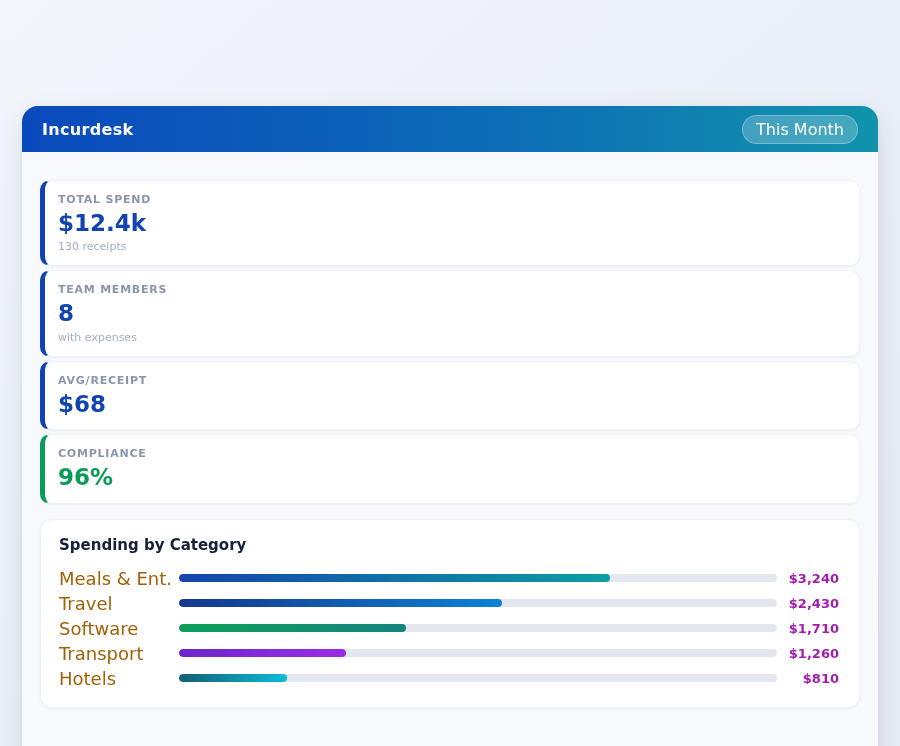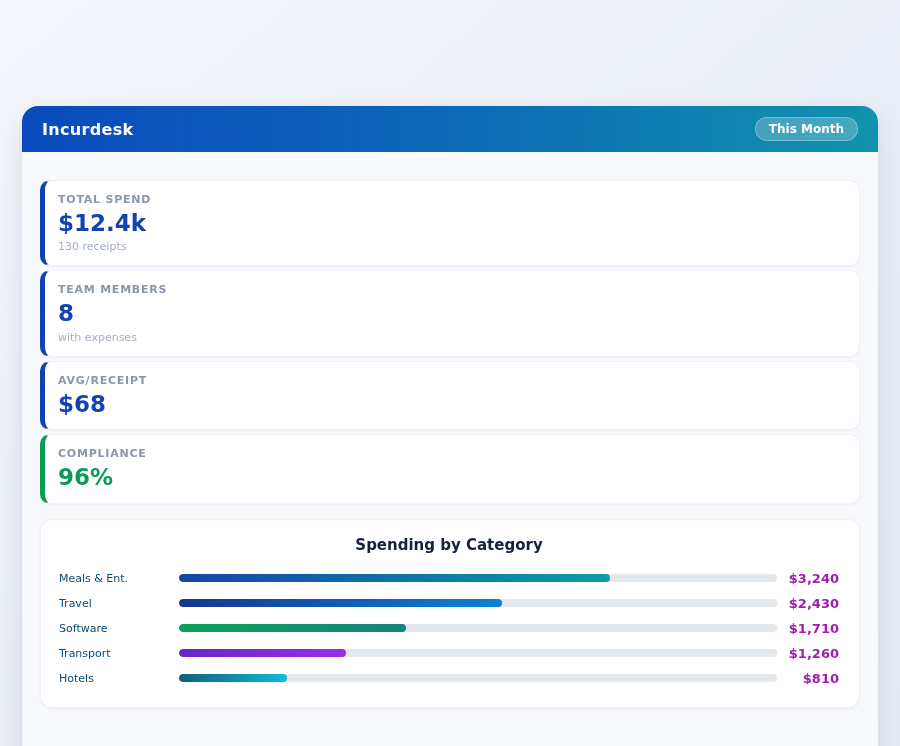--- a/index.html
+++ b/index.html
@@ -31,22 +31,22 @@
   .app-title {
     color: #ffffff;
     font-size: 16px;
     font-weight: 700;
     letter-spacing: 0.02em;
   }
   .period-badge {
     background: rgba(255, 255, 255, 0.22);
     border: 1px solid rgba(255, 255, 255, 0.28);
     color: #ffffff;
-    font-size: 12px;
-    font-weight: 700;
+    font-size: 16px;
+    font-weight: 400;
     padding: 4px 13px;
     border-radius: 999px;
     cursor: pointer;
   }
   .content {
     padding: 28px 18px 18px 18px;
   }
   .stat-card {
     background: #ffffff;
     border-radius: 10px;
@@ -82,31 +82,30 @@
     border: 1px solid #eef1f6;
     margin-top: 15px;
     padding: 16px 20px 16px 18px;
     box-shadow: 0 1px 3px rgba(20, 40, 80, 0.05);
   }
   .chart-title {
     font-size: 15px;
     font-weight: 700;
     color: #16213b;
     margin-bottom: 12px;
-    text-align: center;
   }
   .cat-row {
     display: grid;
     grid-template-columns: 120px 1fr 62px;
     align-items: center;
     height: 25px;
   }
   .cat-label {
-    font-size: 11px;
-    color: #0c4a6e;
+    font-size: 18px;
+    color: #a16207;
   }
   .bar-track {
     height: 8px;
     border-radius: 4px;
     background: #e3e8ef;
     overflow: hidden;
   }
   .bar-fill {
     height: 8px;
     border-radius: 4px;

